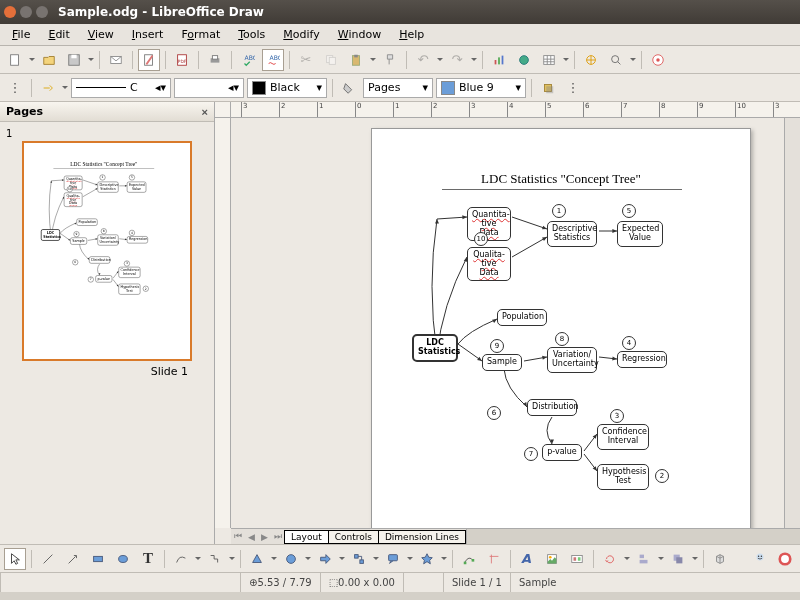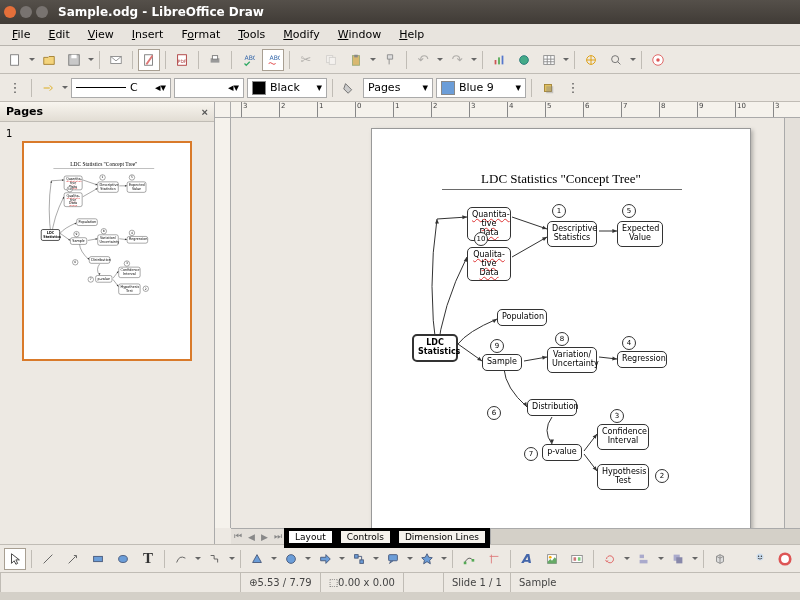--- a/index.html
+++ b/index.html
@@ -37,21 +37,21 @@
   .ruler-v { width: 16px; background: #f5f2ec; border-right: 1px solid #aaa; }
   .page-scroll { flex: 1; background: #ede9e3; position: relative; overflow: hidden; }
   .page { position: absolute; left: 140px; top: 10px; width: 380px; height: 490px; background: #fff; box-shadow: 2px 2px 4px rgba(0,0,0,.25); border: 1px solid #999; }
   .page-title { position: absolute; left: 50%; transform: translateX(-50%); top: 42px; font-family: Georgia, serif; font-size: 13px; }
   .page-hr { position: absolute; left: 70px; top: 60px; width: 240px; border-top: 1px solid #6a6a6a; }
   .node { position: absolute; border: 1px solid #333; border-radius: 5px; background: #fff; font-size: 8px; text-align: center; padding: 3px 4px; line-height: 1.1; }
   .node.bold { border-width: 2px; font-weight: bold; }
   .circ { position: absolute; width: 14px; height: 14px; border: 1px solid #333; border-radius: 50%; font-size: 7px; display: flex; align-items: center; justify-content: center; background: #fff; }
   svg.conn { position: absolute; left: 0; top: 0; width: 100%; height: 100%; pointer-events: none; }
   .scrollbar-h { height: 16px; background: #e4e0da; border-top: 1px solid #aaa; display: flex; align-items: center; margin-left: 16px; font-size: 9px; }
-  .tab { padding: 1px 6px; border: 5px solid #000000; background: #f5f2ec; margin-left: -1px; }
+  .tab { padding: 1px 6px; border: 1px solid #000000; background: #f5f2ec; margin-left: -1px; }
   .tab.active { background: #fff; }
   .scrollbar-v { position: absolute; right: 0; top: 16px; bottom: 16px; width: 16px; background: #e4e0da; border-left: 1px solid #aaa; }
   .bottom-toolbar { height: 28px; background: #ede9e3; border-top: 1px solid #c0bcb5; display: flex; align-items: center; padding: 0 4px; gap: 3px; }
   .statusbar { height: 20px; background: #ede9e3; border-top: 1px solid #c0bcb5; display: flex; align-items: center; font-size: 10px; color: #444; }
   .statusbar .cell { border-left: 1px solid #c0bcb5; padding: 0 8px; height: 100%; display: flex; align-items: center; }
   .grid-dots { background-image: radial-gradient(circle, #ccc 0.5px, transparent 0.5px); background-size: 12px 12px; }
   .red-ul { color: #000; text-decoration: underline; text-decoration-color: #d33; text-decoration-style: wavy; }
   .mini { transform: scale(0.42); transform-origin: top left; width: 380px; height: 490px; position: relative; }
 </style>
 </head>
@@ -312,20 +312,21 @@
             <div class="circ" style="left: 102px; top: 103px;">10</div>
             <div class="circ" style="left: 118px; top: 210px;">9</div>
             <div class="circ" style="left: 183px; top: 203px;">8</div>
             <div class="circ" style="left: 250px; top: 207px;">4</div>
             <div class="circ" style="left: 115px; top: 277px;">6</div>
             <div class="circ" style="left: 152px; top: 318px;">7</div>
             <div class="circ" style="left: 238px; top: 280px;">3</div>
             <div class="circ" style="left: 283px; top: 340px;">2</div>
           </div>
       </div>
+      <div class="thumb-label">Slide 1</div>
     </div>
   </div>
 
   <div class="canvas-area">
     <div style="position:absolute;left:0;top:0;width:16px;height:16px;background:#f5f2ec;border-right:1px solid #aaa;border-bottom:1px solid #aaa"></div>
     <div class="ruler-h" id="rulerh">
         <div class="tick" style="left: 10px;">3</div>
         <div class="tick" style="left: 48px;">2</div>
         <div class="tick" style="left: 86px;">1</div>
         <div class="tick" style="left: 124px;">0</div>

